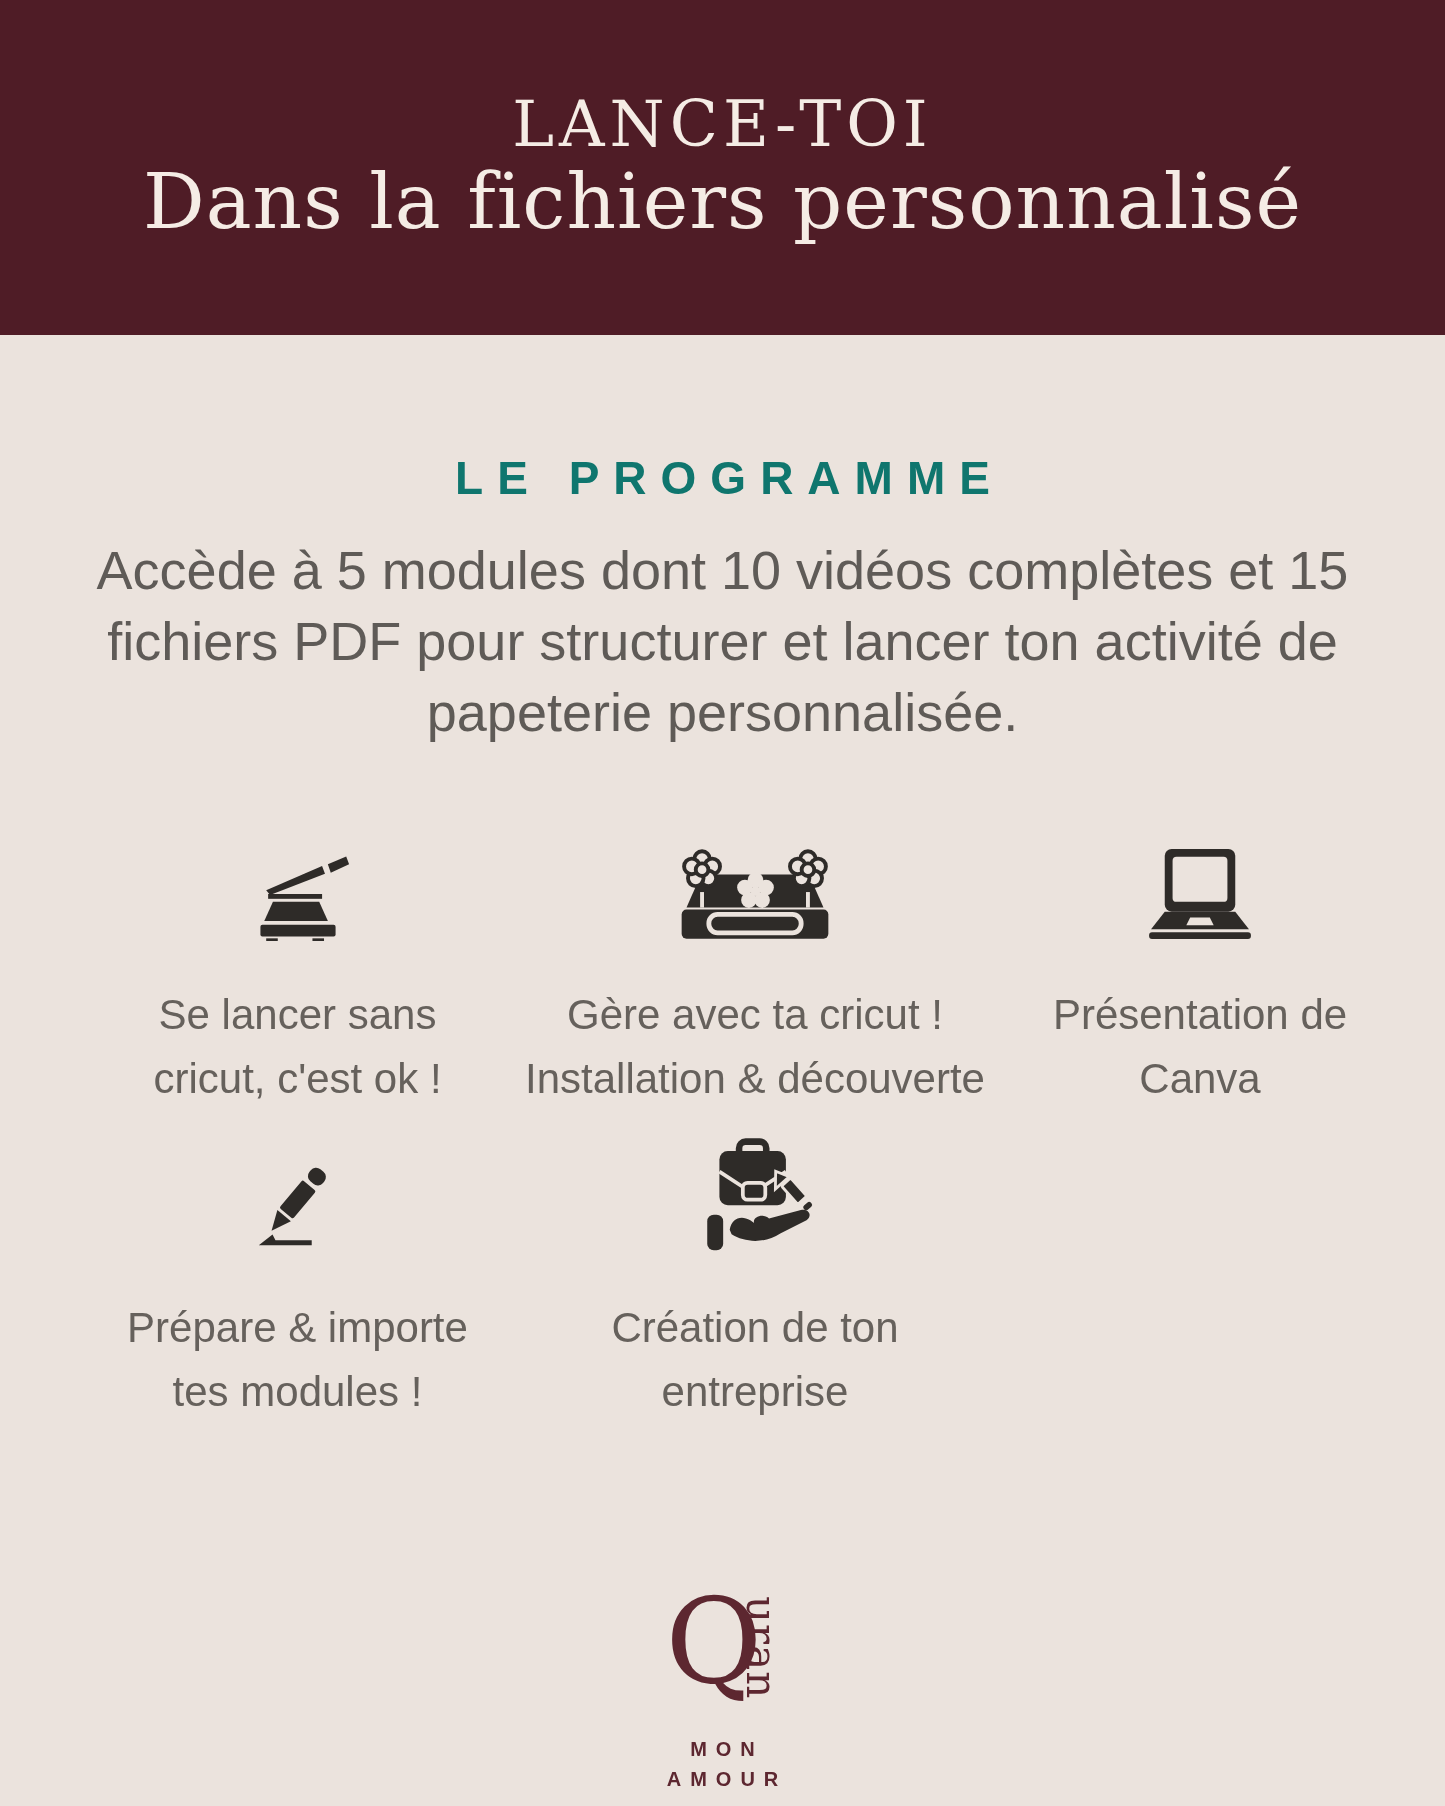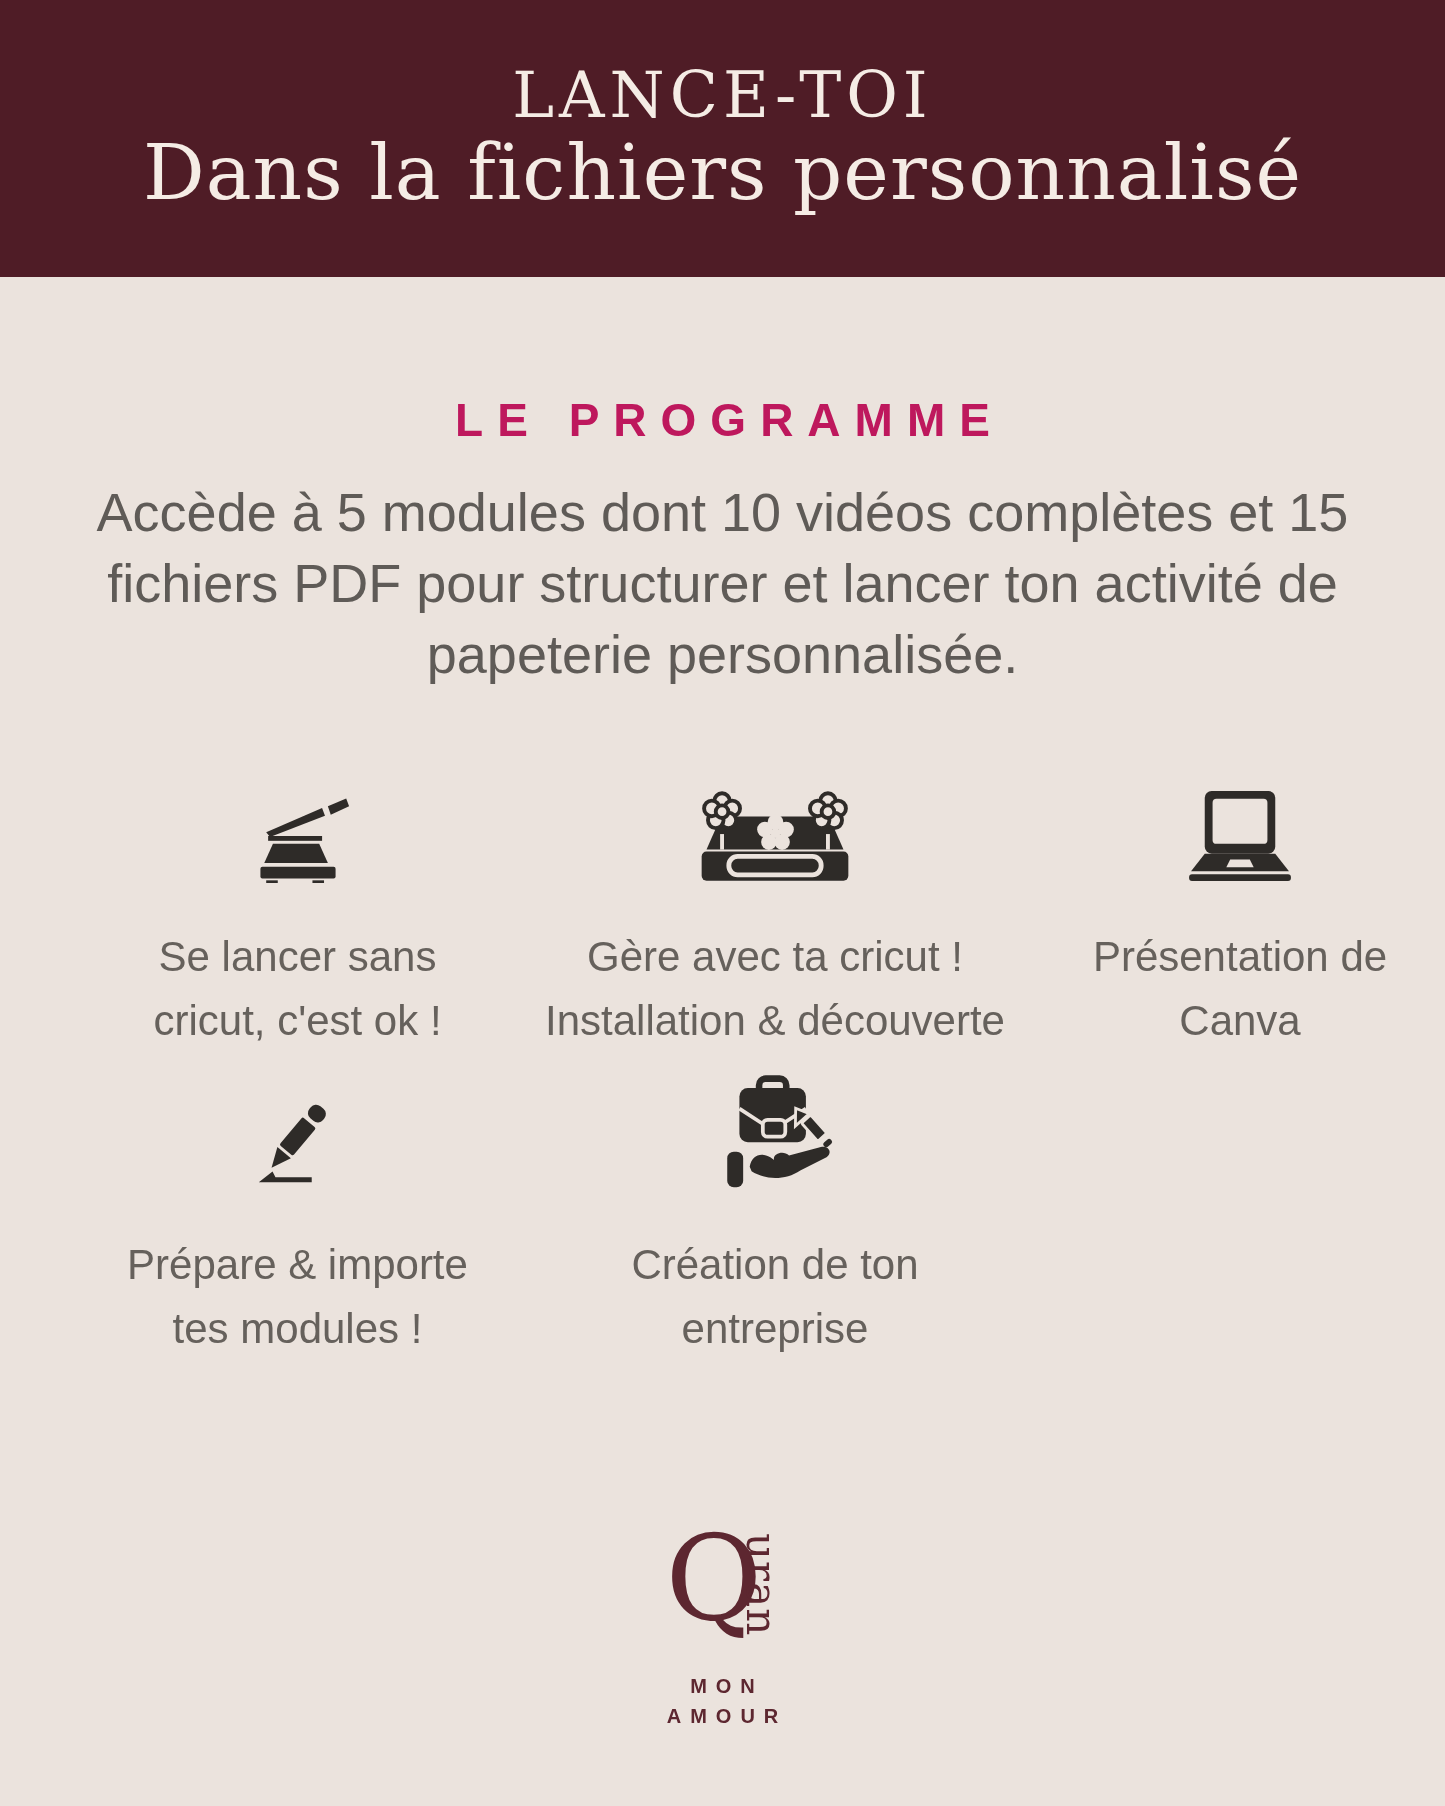--- a/index.html
+++ b/index.html
@@ -5,56 +5,55 @@
   html,body{margin:0;padding:0;background:#ebe3dd;}
   .page{
     position:relative;
     width:1445px;height:1806px;
     background:#ebe3dd;
     overflow:hidden;
     font-family:"Liberation Sans",sans-serif;
   }
   
   .banner{
-    height:277px;
+    height:335px;
     background:#4f1c26;
     display:flex;flex-direction:column;justify-content:center;align-items:center;
     text-align:center;
   }
   .banner-line1{
     font-family:"DejaVu Serif",serif;
     color:#f5ece5;font-size:63px;letter-spacing:5px;line-height:1.1;
   }
   .banner-line2{
     font-family:"DejaVu Serif",serif;
     color:#f5ece5;font-size:77px;letter-spacing:1px;line-height:1.12;
   }
   
   .program-title{
     margin-top:116px;
     text-align:center;
     font-size:46px;font-weight:700;letter-spacing:14px;
-    color:#be185d;
+    color:#0f766e;
     padding-left:14px; 
   }
   .program-desc{
     margin-top:30px;
     text-align:center;
     color:#5f5b57;
     font-size:54px;line-height:71px;
     font-weight:400;
   }
   
   .grid{
     display:grid;
     grid-template-columns:455px 460px 430px;
     padding:0 30px 0 70px;
     margin-top:93px;
     row-gap:25px;
-    gap:20px;
   }
   .cell{display:flex;flex-direction:column;align-items:center;}
   .icon-box{height:100px;display:flex;align-items:flex-end;justify-content:center;}
   .row2 .icon-box{height:118px;}
   .caption{
     margin-top:42px;
     text-align:center;
     color:#66615c;
     font-size:42px;line-height:64px;
   }

